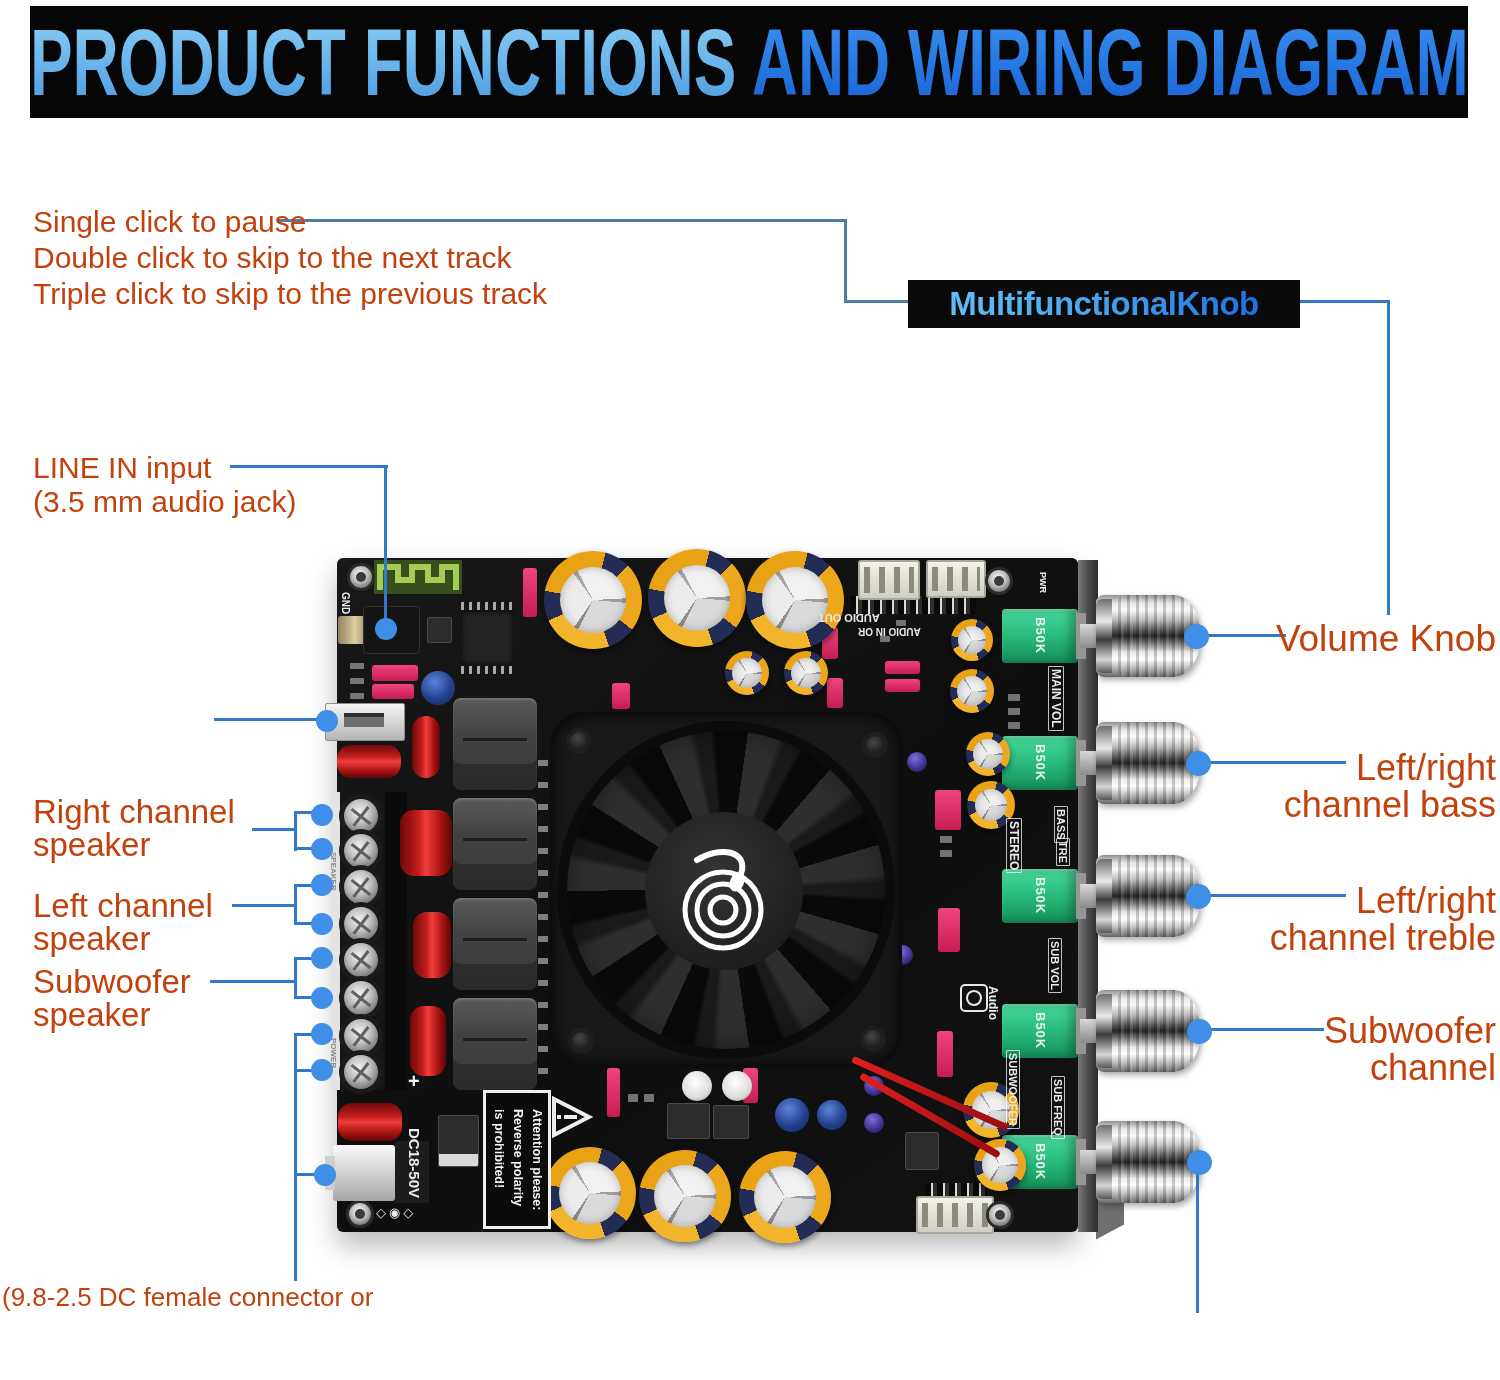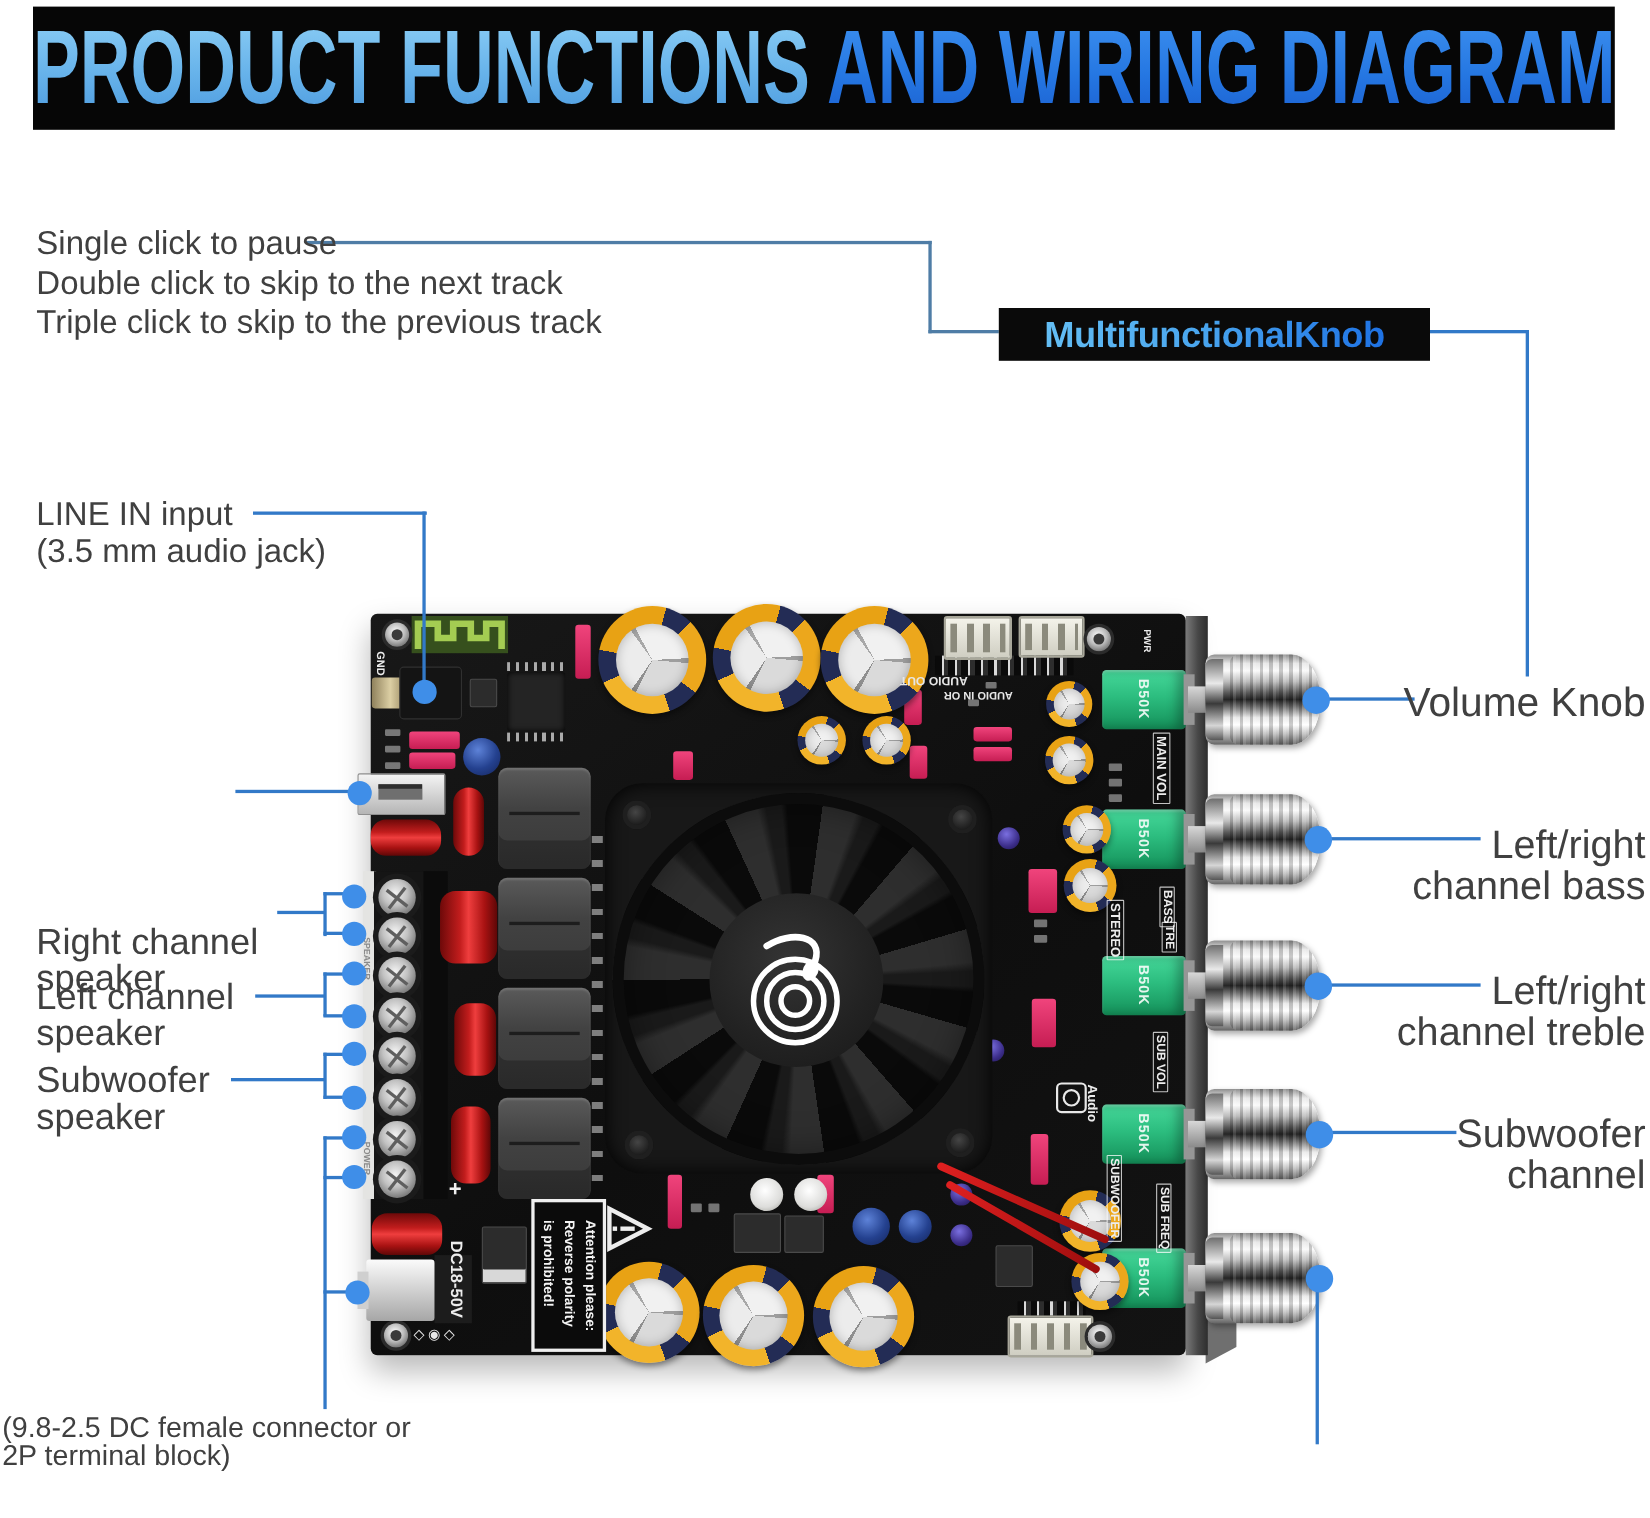--- a/index.html
+++ b/index.html
@@ -15,21 +15,21 @@
   .tp1{color:#66b2ea;}
   .tp2{color:#2577e2;}
   @supports (-webkit-background-clip: text){
     .tp1{background:linear-gradient(180deg,#8fd0f6 0%,#66b2ea 55%,#4a97dd 100%);
          -webkit-background-clip:text;background-clip:text;color:transparent;}
     .tp2{background:linear-gradient(180deg,#3f92f0 0%,#2577e2 55%,#1a5ecf 100%);
          -webkit-background-clip:text;background-clip:text;color:transparent;}
   }
 
   
-  .lbl{position:absolute;color:#404040;z-index:50;}
+  .lbl{position:absolute;color:#c2410c;z-index:50;}
   .rt{text-align:right;}
   .fn-block{font-size:30px;line-height:36px;}
   .s33{font-size:33px;line-height:33px;}
   .s30{font-size:30px;line-height:34px;}
   .s36{font-size:36px;line-height:37px;}
 
   
   .badge{position:absolute;left:908px;top:280px;width:392px;height:48px;background:#0a0a0a;
          display:flex;align-items:center;justify-content:center;z-index:50;}
   .badge span{font-weight:bold;font-size:33px;letter-spacing:-0.5px;color:#3f8ce8;}
@@ -186,38 +186,37 @@
     <div>Double click to skip to the next track</div>
     <div>Triple click to skip to the previous track</div>
   </div>
 
   <div class="lbl s30" style="left:33px;top:451px;">
     <div>LINE IN input</div>
     <div>(3.5 mm audio jack)</div>
   </div>
 
 
-  <div class="lbl s33" style="left:33px;top:839px;">
+  <div class="lbl s33" style="left:33px;top:795px;">
     <div>Right channel</div>
     <div>speaker</div>
   </div>
 
   <div class="lbl s33" style="left:33px;top:889px;">
     <div>Left channel</div>
     <div>speaker</div>
   </div>
 
   <div class="lbl s33" style="left:33px;top:965px;">
     <div>Subwoofer</div>
     <div>speaker</div>
   </div>
 
   <div class="lbl" style="left:2px;top:1284px;">
     <div style="font-size:26px;line-height:26px;">(9.8-2.5 DC female connector or</div>
-    <div style="font-size:26px;line-height:26px;">2P terminal block)</div>
   </div>
 
   <div class="badge">
     <span>MultifunctionalKnob</span>
   </div>
 
   <div class="lbl rt" style="right:4px;top:618px;font-size:37px;">Volume Knob</div>
 
   <div class="lbl rt s36" style="right:4px;top:749px;">
     <div>Left/right</div>

